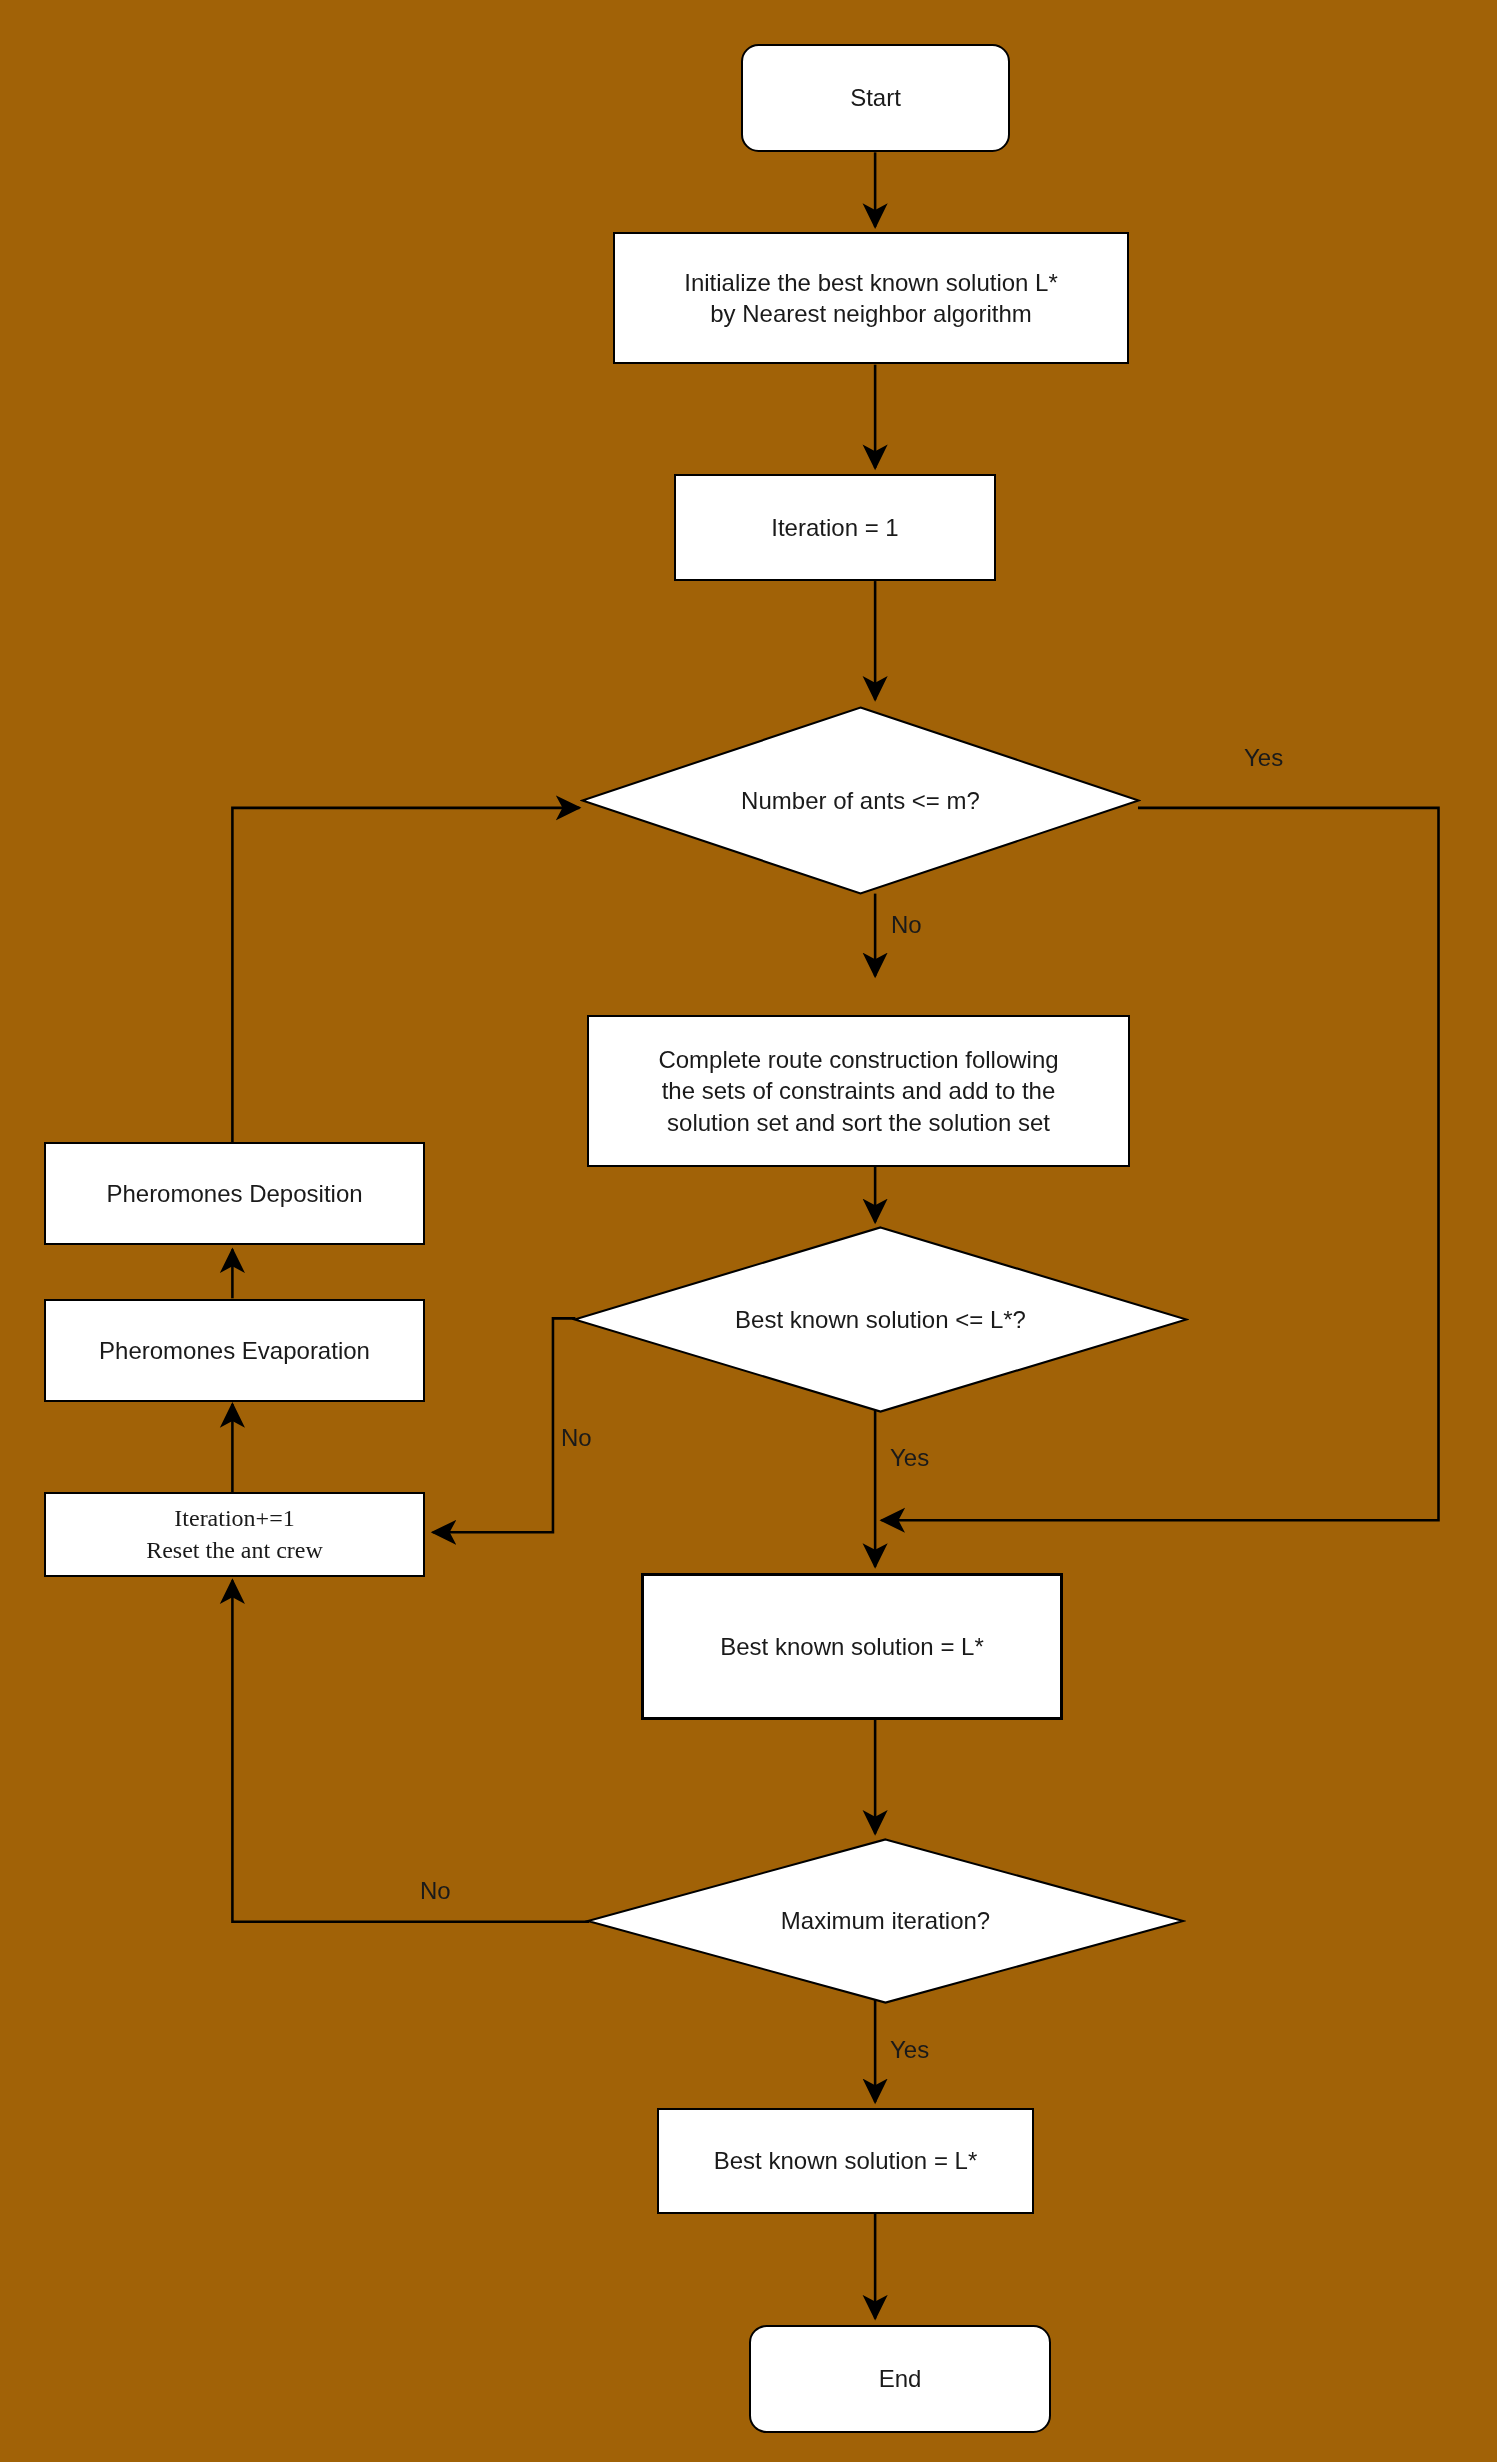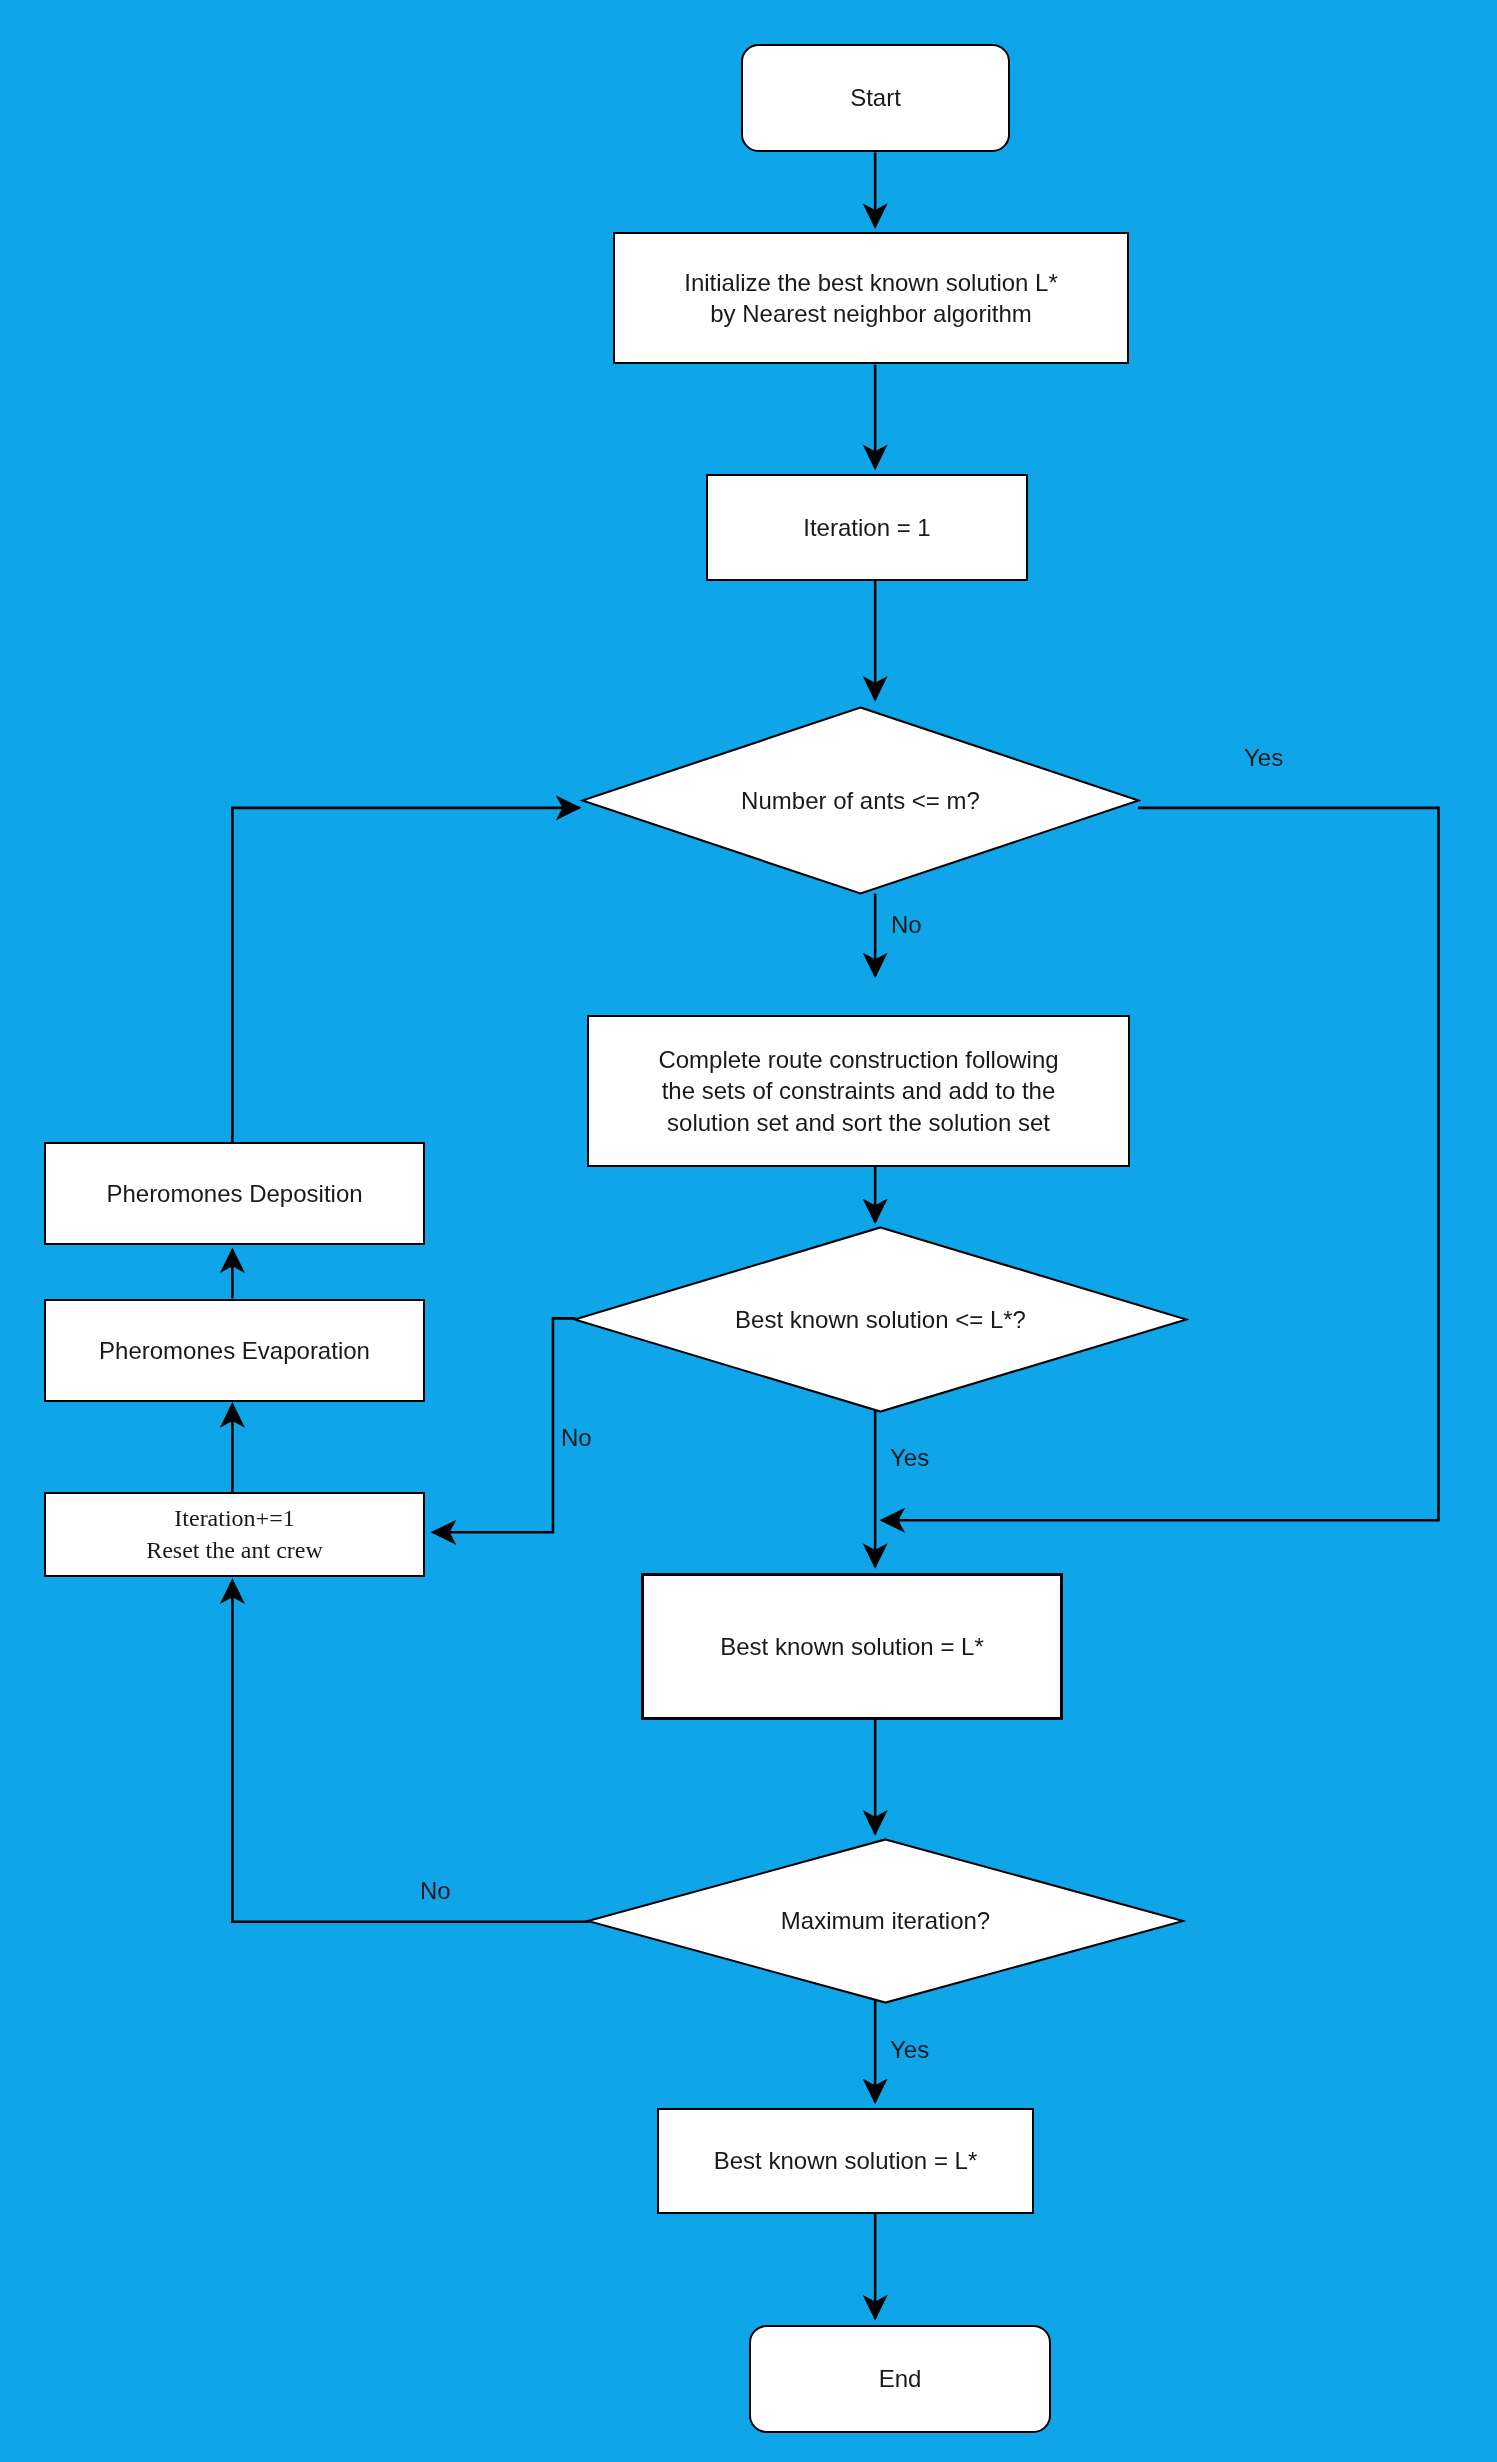--- a/index.html
+++ b/index.html
@@ -1,20 +1,20 @@
 <!DOCTYPE html>
 <html style="font-size:13px"><head>
 <meta charset="utf-8">
 <style>
   html,body{margin:0;padding:0;background:#ffffff;}
   #page{
     position:relative;
     width:1497px;
     height:2462px;
-    background:#0ea5e9;
+    background:#a16207;
     font-family:"Liberation Sans", sans-serif;
     overflow:hidden;
   }
   #edges{position:absolute;left:0;top:0;width:1497px;height:2462px;}
   .node{
     position:absolute;
     box-sizing:border-box;
     background:#ffffff;
     border:2.4px solid #000000;
     display:flex;
@@ -100,21 +100,21 @@
 
   <div class="node terminator" style="left:741px;top:44px;width:269px;height:108px;">
     <span>Start</span>
   </div>
 
   <div class="node" style="left:613px;top:232px;width:516px;height:132px;">
     <span>Initialize the best known solution L*
 by Nearest neighbor algorithm</span>
   </div>
 
-  <div class="node" style="left:706px;top:474px;width:322px;height:107px;">
+  <div class="node" style="left:674px;top:474px;width:322px;height:107px;">
     <span>Iteration = 1</span>
   </div>
 
   <div class="diamond" style="left:580px;top:705px;width:561px;height:191px;">
     <svg width="561" height="191" viewBox="0 0 700 238" xmlns="http://www.w3.org/2000/svg">
       <polygon points="350,3 697,119 350,235 3,119" fill="#ffffff" stroke="#000000" stroke-width="2.6"></polygon>
     </svg>
     <span class="dlabel">Number of ants &lt;= m?</span>
   </div>
 

